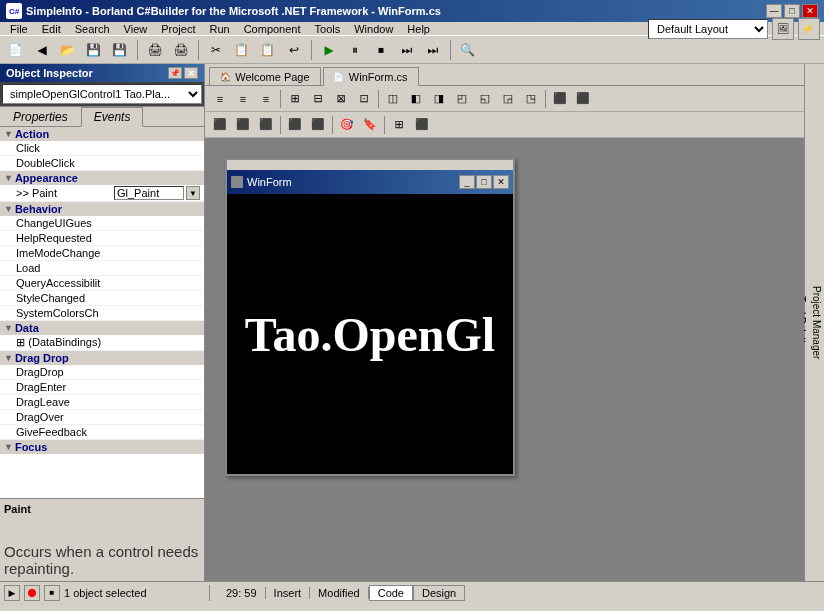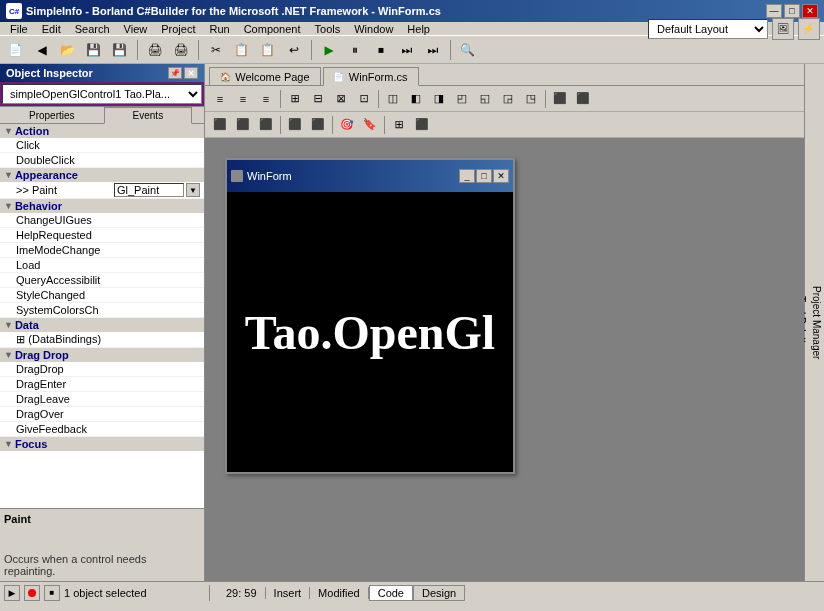--- a/index.html
+++ b/index.html
@@ -26,40 +26,40 @@
 
     
     .main-layout { display: flex; height: calc(611px - 22px - 22px - 28px - 22px); }
 
     
     .object-inspector { width: 205px; background: #d4d0c8; border-right: 1px solid #888; display: flex; flex-direction: column; }
     .panel-header { background: linear-gradient(to right, #0a246a, #3d6ea8); color: white; padding: 2px 6px; font-size: 11px; font-weight: bold; display: flex; align-items: center; justify-content: space-between; height: 18px; }
     .panel-header-buttons { display: flex; gap: 2px; }
     .panel-pin-btn { width: 14px; height: 12px; background: #d4d0c8; border: 1px solid #888; display: flex; align-items: center; justify-content: center; font-size: 8px; cursor: pointer; }
 
-    .obj-selector { display: flex; align-items: center; padding: 2px; background: #701a75; border-bottom: 1px solid #888; }
+    .obj-selector { display: flex; align-items: center; padding: 2px; background: #404040; border-bottom: 1px solid #888; }
     .obj-dropdown { flex: 1; background: white; border: 1px inset #888; padding: 1px 3px; font-size: 11px; height: 20px; }
 
     .obj-tabs { display: flex; border-bottom: 1px solid #888; background: #d4d0c8; }
-    .obj-tab { padding: 2px 28px; font-size: 10px; cursor: pointer; border: 1px solid transparent; border-bottom: none; }
+    .obj-tab { padding: 2px 12px; font-size: 12px; cursor: pointer; border: 1px solid transparent; border-bottom: none; font-style: italic; }
     .obj-tab.active { background: #d4d0c8; border: 1px solid #888; border-bottom: 1px solid #d4d0c8; margin-bottom: -1px; }
 
     .inspector-content { flex: 1; overflow-y: auto; background: white; }
     .section-header { background: #d4d0c8; padding: 1px 4px; display: flex; align-items: center; gap: 2px; cursor: pointer; }
     .section-header .section-icon { font-size: 9px; color: #666; }
     .section-title { font-size: 11px; font-weight: bold; color: #000080; }
     .inspector-row { padding: 1px 4px 1px 16px; font-size: 11px; cursor: pointer; border-bottom: 1px solid #f0f0f0; }
     .inspector-row-with-value { display: flex; align-items: center; }
     .inspector-row-value { margin-left: auto; font-size: 11px; display: flex; align-items: center; gap: 2px; }
     .value-input { width: 70px; background: white; border: 1px inset #888; padding: 0 2px; font-size: 11px; }
     .value-dropdown-btn { width: 14px; height: 14px; background: #d4d0c8; border: 1px solid #888; font-size: 8px; display: flex; align-items: center; justify-content: center; cursor: pointer; }
 
     .inspector-bottom { background: #d4d0c8; padding: 4px; border-top: 1px solid #888; min-height: 60px; }
     .inspector-bottom-title { font-size: 11px; font-weight: bold; }
-    .inspector-bottom-desc { font-size: 11px; color: #333; margin-top: 28px; }
+    .inspector-bottom-desc { font-size: 15px; color: #333; margin-top: 28px; }
 
     
     .status-bar { height: 22px; background: #d4d0c8; border-top: 1px solid #888; display: flex; align-items: center; padding: 0 4px; }
     .status-left { display: flex; align-items: center; gap: 4px; width: 205px; }
     .status-play-btn { width: 16px; height: 16px; background: #d4d0c8; border: 1px solid #888; display: flex; align-items: center; justify-content: center; font-size: 9px; cursor: pointer; }
     .status-rec-btn { width: 16px; height: 16px; background: #d4d0c8; border: 1px solid #888; display: flex; align-items: center; justify-content: center; cursor: pointer; }
     .status-rec-dot { width: 8px; height: 8px; background: red; border-radius: 50%; }
     .status-stop-btn { width: 16px; height: 16px; background: #d4d0c8; border: 1px solid #888; display: flex; align-items: center; justify-content: center; font-size: 8px; cursor: pointer; }
     .status-text { font-size: 11px; }
     .status-right { flex: 1; display: flex; align-items: center; border-left: 1px solid #888; padding-left: 8px; }
@@ -83,21 +83,21 @@
     .code-toolbar { display: flex; align-items: center; gap: 1px; padding: 2px 4px; border-bottom: 1px solid #aaa; background: #d4d0c8; height: 26px; }
     .code-toolbar2 { display: flex; align-items: center; gap: 1px; padding: 2px 4px; border-bottom: 1px solid #aaa; background: #d4d0c8; height: 26px; }
     .ct-btn { width: 22px; height: 20px; background: #d4d0c8; border: 1px solid transparent; display: flex; align-items: center; justify-content: center; cursor: pointer; font-size: 11px; }
     .ct-sep { width: 1px; height: 18px; background: #888; margin: 0 2px; }
 
     
     .design-area { flex: 1; background: #808080; padding: 20px; display: flex; align-items: flex-start; justify-content: flex-start; position: relative; overflow: hidden; }
 
     
     .winform-window { background: #d4d0c8; border: 2px solid #888; width: 290px; box-shadow: 2px 2px 4px rgba(0,0,0,0.4); }
-    .winform-titlebar { background: linear-gradient(to right, #0a246a, #3d6ea8); color: white; padding: 2px 4px; display: flex; align-items: center; justify-content: space-between; height: 32px; }
+    .winform-titlebar { background: linear-gradient(to right, #0a246a, #3d6ea8); color: white; padding: 2px 4px; display: flex; align-items: center; justify-content: space-between; height: 24px; margin-top: 10px; }
     .winform-title { font-size: 11px; display: flex; align-items: center; gap: 4px; }
     .winform-icon { width: 12px; height: 12px; background: #888; border-radius: 1px; }
     .winform-btns { display: flex; gap: 1px; }
     .winform-btn { width: 16px; height: 14px; background: #d4d0c8; border: 1px solid #888; display: flex; align-items: center; justify-content: center; font-size: 9px; color: #000; cursor: pointer; }
     .winform-content { background: black; width: 100%; height: 280px; display: flex; align-items: center; justify-content: center; overflow: hidden; }
     .winform-text { color: white; font-size: 48px; font-weight: bold; font-family: serif; white-space: nowrap; }
 
     
     .right-tools { width: 20px; background: #d4d0c8; border-left: 1px solid #888; display: flex; flex-direction: column; align-items: center; writing-mode: vertical-rl; }
     .right-tool-label { font-size: 10px; padding: 8px 2px; cursor: pointer; white-space: nowrap; }

